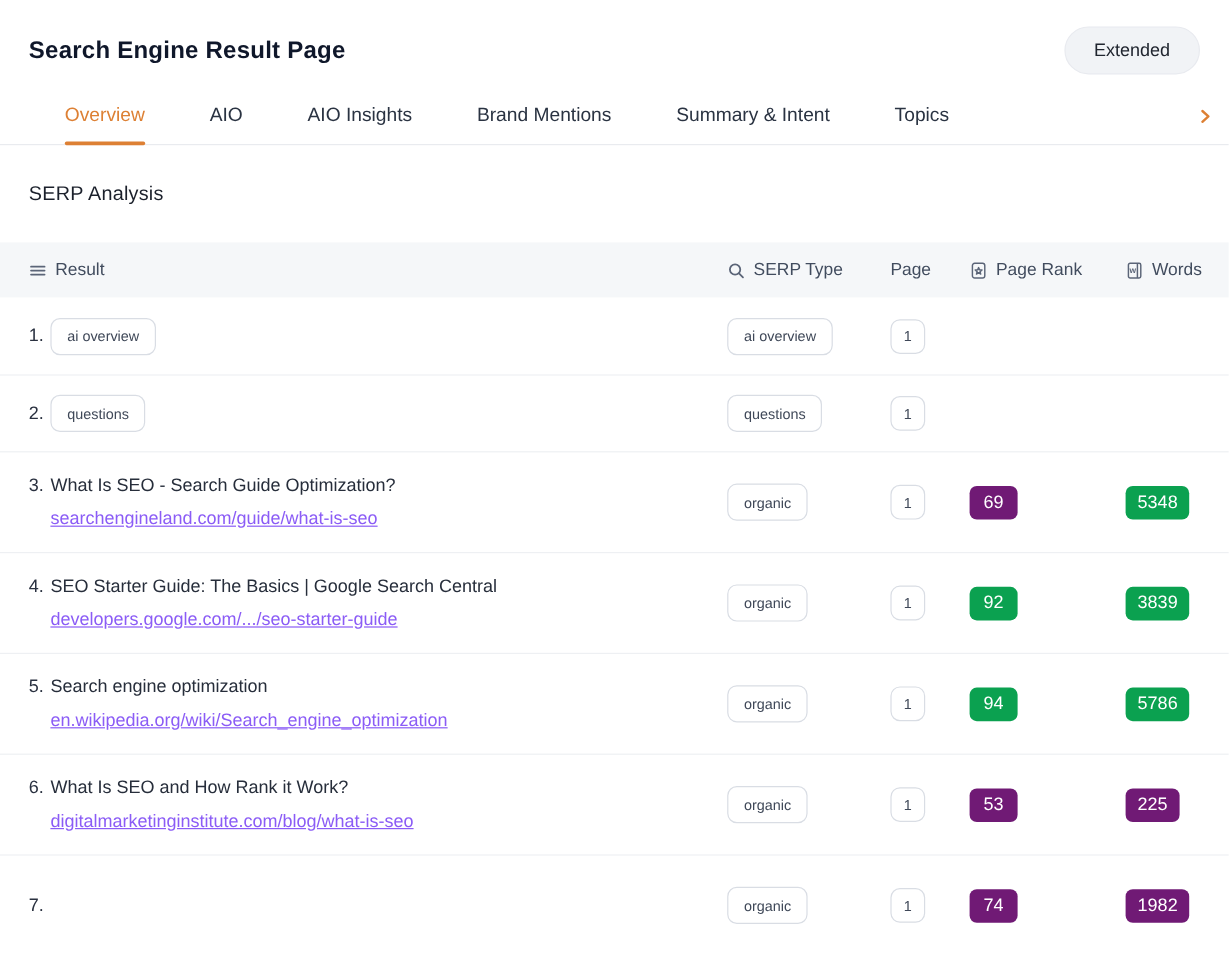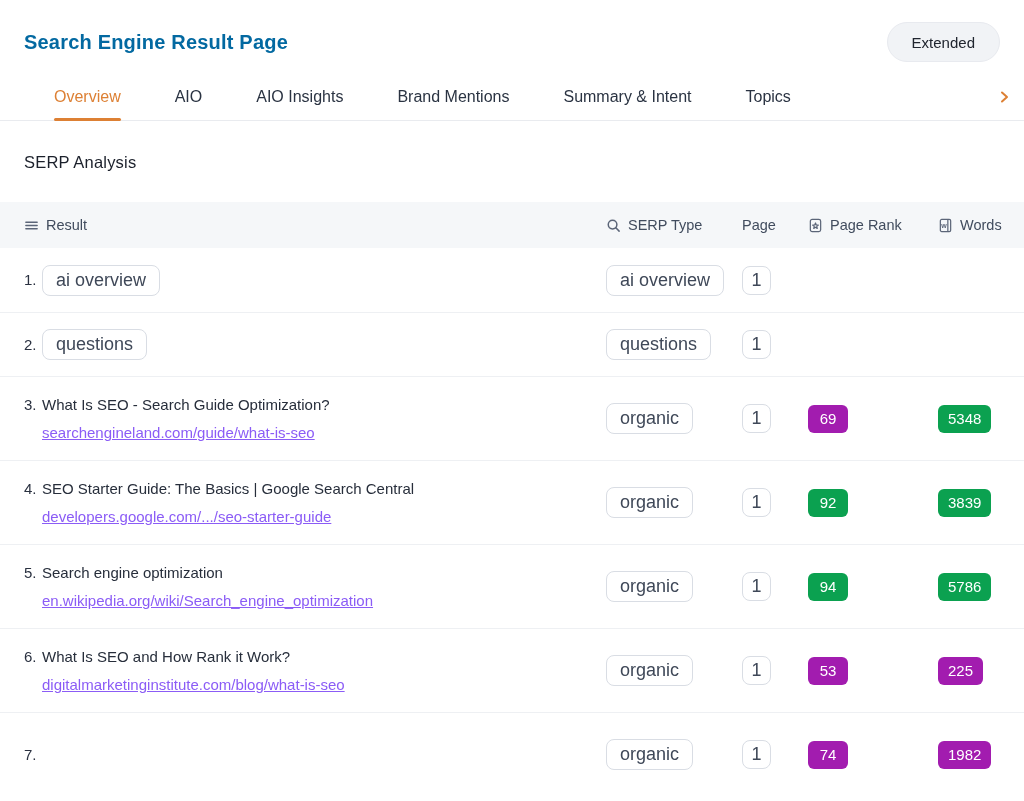--- a/index.html
+++ b/index.html
@@ -10,21 +10,21 @@
     color: #262d3a;
     overflow: hidden;
   }
   .page { width: 1024px; height: 801px; background: #fff; position: relative; }
 
   
   .topbar {
     display: flex; align-items: center; justify-content: space-between;
     padding: 20px 24px 0 24px; height: 64px;
   }
-  .page-title { font-size: 20px; font-weight: 700; color: #0369a1; letter-spacing: 0.2px; text-align: center; }
+  .page-title { font-size: 20px; font-weight: 700; color: #0f172a; letter-spacing: 0.2px; text-align: center; }
 
   .toggle {
     display: flex; align-items: center;
     background: #f1f3f6; border: 1px solid #e8eaef;
     border-radius: 20px; height: 40px; overflow: hidden;
   }
   .toggle .seg {
     height: 40px; padding: 0 24px; border-radius: 20px;
     display: flex; align-items: center; justify-content: center;
     font-size: 15px; color: #20252f; background: transparent;
@@ -101,31 +101,31 @@
   .result-text { display: flex; flex-direction: column; gap: 7px; }
   .result-title { font-size: 15px; color: #272e3b; line-height: 22px; }
   .result-url {
     font-size: 15px; color: #8b5cf6; text-decoration: underline;
     line-height: 20px; cursor: pointer; width: fit-content;
   }
 
   .chip {
     display: inline-flex; align-items: center; justify-content: center;
     border: 1px solid #d9dde4; border-radius: 8px; background: #fff;
-    padding: 0 13px; height: 31px; font-size: 18px; color: #3f4858;
+    padding: 0 13px; height: 31px; font-size: 12px; color: #3f4858;
     white-space: nowrap;
   }
   .chip-page { width: 29px; padding: 0; height: 29px; }
 
   .badge {
     display: inline-flex; align-items: center; justify-content: center;
     min-width: 40px; height: 28px; padding: 0 10px;
     border-radius: 6px; color: #ffffff; font-size: 15px; font-weight: 500;
   }
-  .badge.orange { background: #a21caf; }
+  .badge.orange { background: #701a75; }
   .badge.green  { background: #0ba150; }
 </style>
 </head>
 <body>
 
 <div class="page">
 
   <div class="topbar">
     <h1 class="page-title">Search Engine Result Page</h1>
     <div class="toggle">

